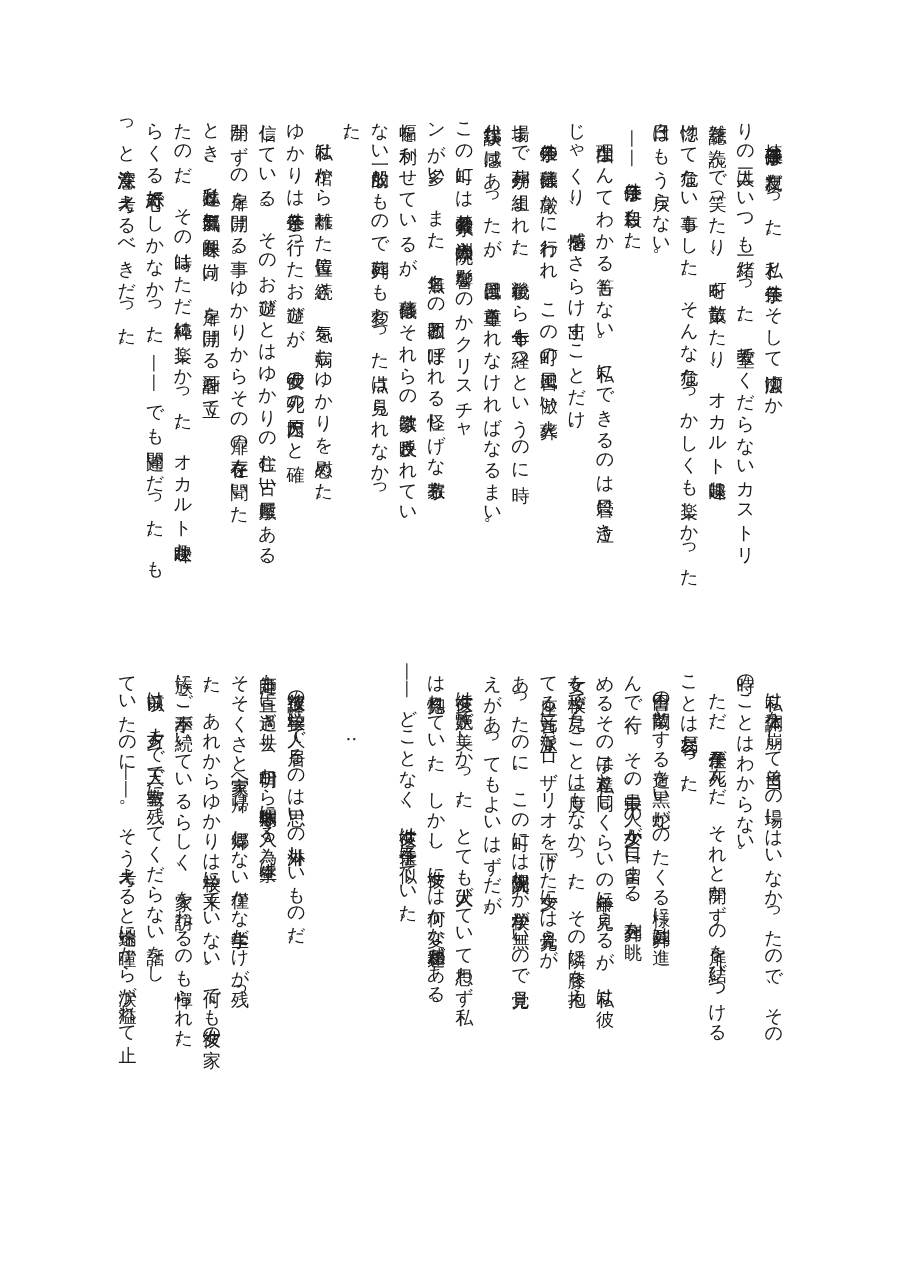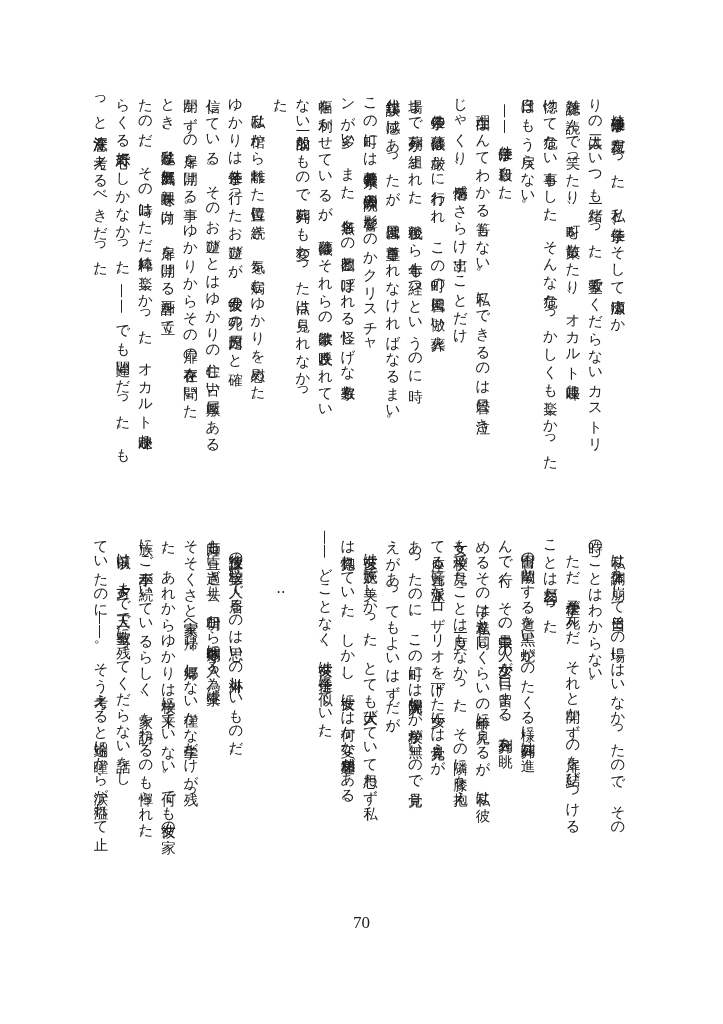--- a/index.html
+++ b/index.html
@@ -121,14 +121,13 @@
   <div id="bottom-after" class="block">
     <div class="col">　放課後の学校に一人で居るのは思いの外淋しいものだ。</div>
     <div class="col">師走も直に過ぎ去り、明日から冬期休暇に入る為、寮生は</div>
     <div class="col">そそくさと実家へ帰り、帰郷しない僅かな学生だけが残っ</div>
     <div class="col">た。あれからゆかりは学校に来ていない。何でも彼女の家</div>
     <div class="col">族にご不幸が続いているらしく、家を訪ねるのも憚られた。</div>
     <div class="col">　以前は、夕方まで三人で教室に残ってくだらない話をし</div>
     <div class="col">ていたのに——。そう考えると途端に瞳から涙が溢れて止</div>
   </div>
 
-  <div class="page-number">70</div>
 </div>
 
 </body></html>

